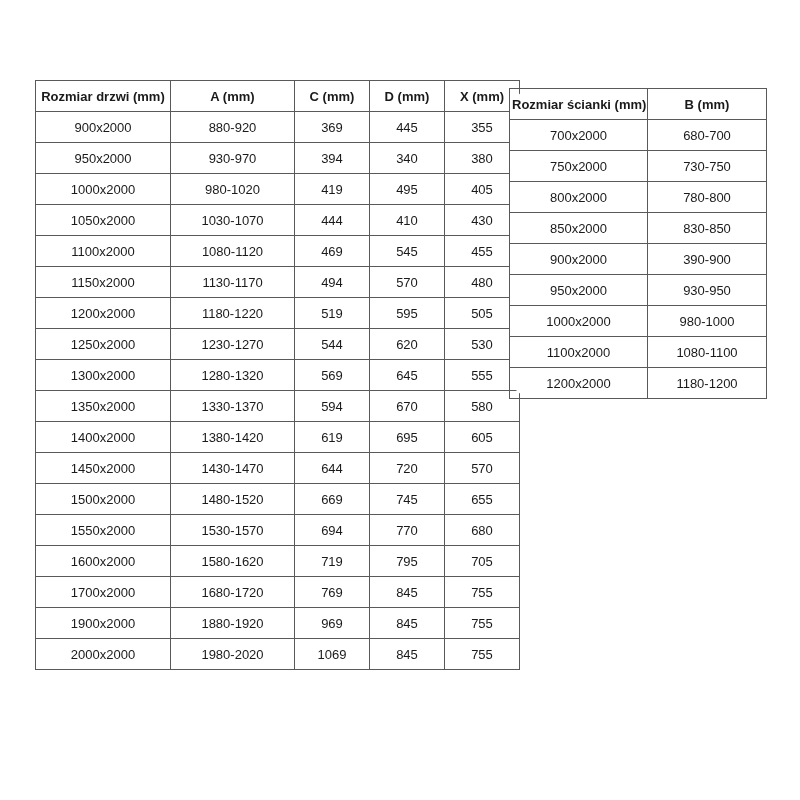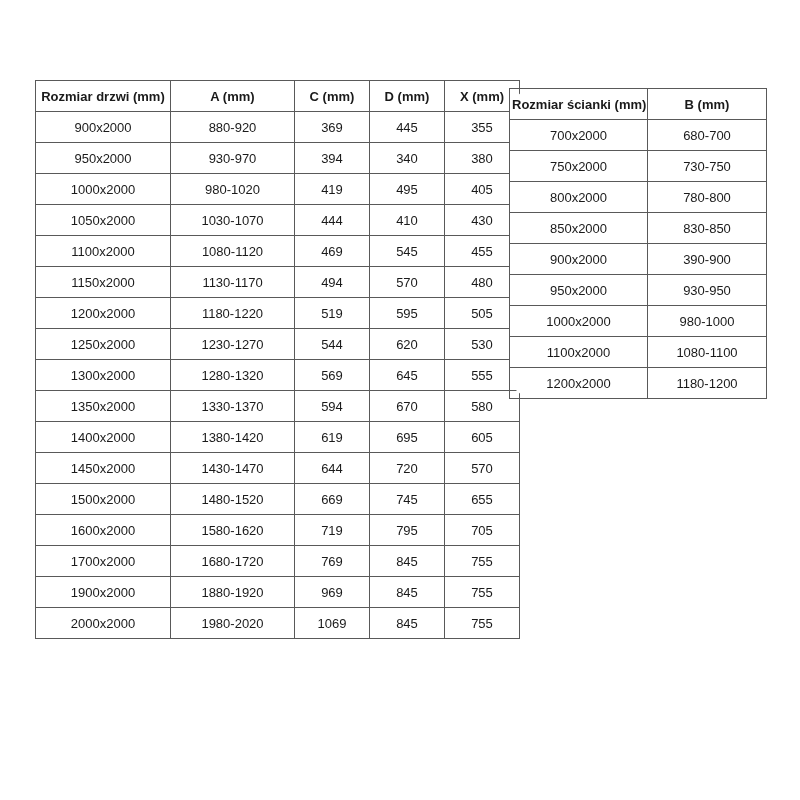--- a/index.html
+++ b/index.html
@@ -159,20 +159,27 @@
           <td>570</td>
         </tr>
         <tr>
           <td>1500x2000</td>
           <td>1480-1520</td>
           <td>669</td>
           <td>745</td>
           <td>655</td>
         </tr>
         <tr>
+          <td>1550x2000</td>
+          <td>1530-1570</td>
+          <td>694</td>
+          <td>770</td>
+          <td>680</td>
+        </tr>
+        <tr>
           <td>1600x2000</td>
           <td>1580-1620</td>
           <td>719</td>
           <td>795</td>
           <td>705</td>
         </tr>
         <tr>
           <td>1700x2000</td>
           <td>1680-1720</td>
           <td>769</td>

